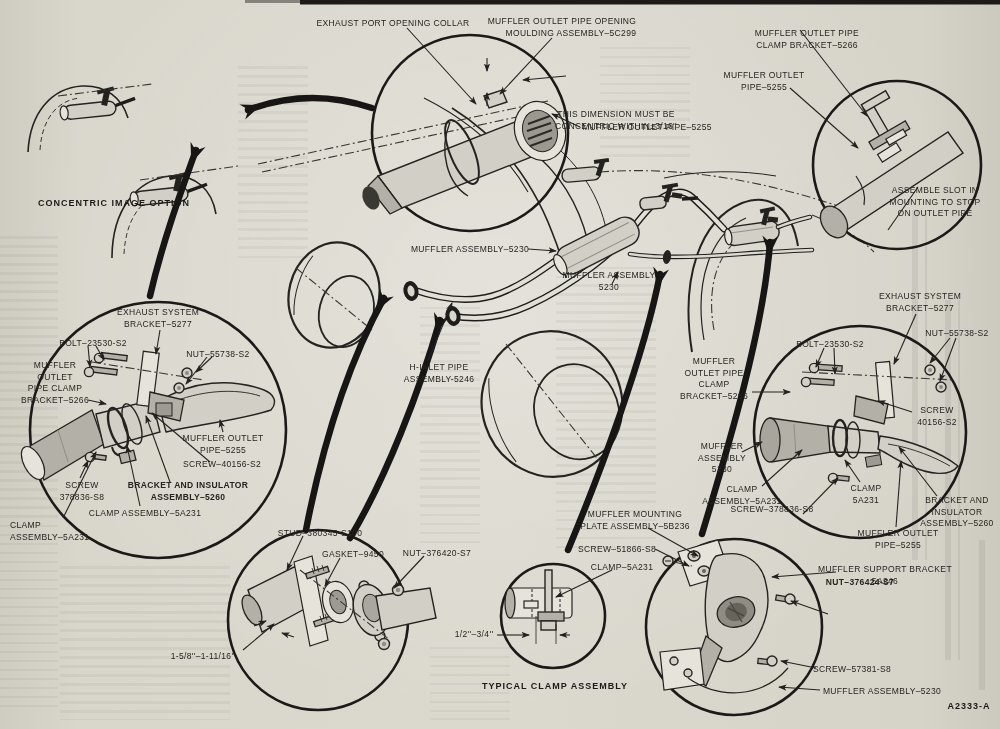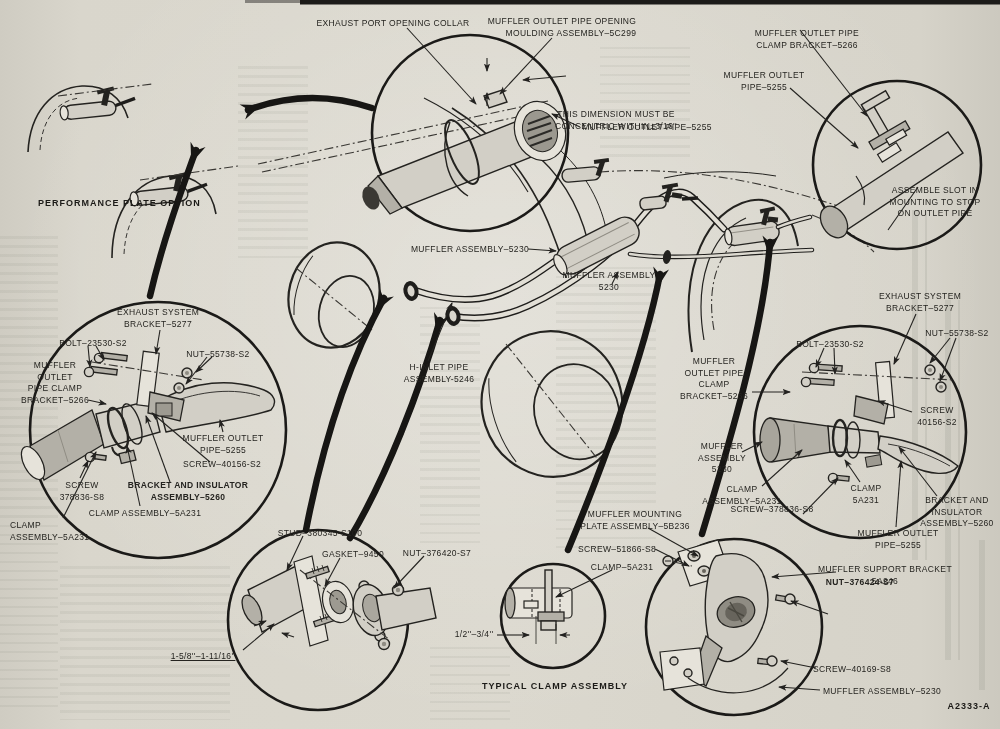--- a/index.html
+++ b/index.html
@@ -433,21 +433,21 @@
       <div class="lbl" style="left: 616px; top: 65px; margin-top: 44px;">THIS DIMENSION MUST BE
 CONCENTRIC WITHIN±3/16''</div>
       <div class="lbl" style="left: 647px; top: 122px;">MUFFLER OUTLET PIPE–5255</div>
       <div class="lbl" style="left: 782px; top: 28px; margin-left: 25px;">MUFFLER OUTLET PIPE
 CLAMP BRACKET–5266</div>
       <div class="lbl" style="left: 764px; top: 70px;">MUFFLER OUTLET
 PIPE–5255</div>
       <div class="lbl" style="left: 935px; top: 185px;">ASSEMBLE SLOT IN
 MOUNTING TO STOP
 ON OUTLET PIPE</div>
-      <div class="lbl bold left" style="left: 38px; top: 198px;">PERFORMANCE PLATE OPTION</div>
+      <div class="lbl bold left" style="left: 38px; top: 198px;">CONCENTRIC IMAGE OPTION</div>
       <div class="lbl" style="left: 470px; top: 244px;">MUFFLER ASSEMBLY–5230</div>
       <div class="lbl" style="left: 609px; top: 270px;">MUFFLER ASSEMBLY
 5230</div>
       <div class="lbl" style="left: 439px; top: 362px;">H-INLET PIPE
 ASSEMBLY-5246</div>
       <div class="lbl" style="left: 158px; top: 307px;">EXHAUST SYSTEM
 BRACKET–5277</div>
       <div class="lbl" style="left: 93px; top: 338px;">BOLT–23530-S2</div>
       <div class="lbl" style="left: 218px; top: 349px;">NUT–55738-S2</div>
       <div class="lbl" style="left: 55px; top: 360px;">MUFFLER
@@ -483,27 +483,27 @@
 5A231</div>
       <div class="lbl" style="left: 772px; top: 504px;">SCREW–378836-S8</div>
       <div class="lbl" style="left: 957px; top: 495px;">BRACKET AND
 INSULATOR
 ASSEMBLY–5260</div>
       <div class="lbl" style="left: 898px; top: 528px;">MUFFLER OUTLET
 PIPE–5255</div>
       <div class="lbl" style="left: 320px; top: 528px;">STUD–380345-S100</div>
       <div class="lbl" style="left: 353px; top: 549px;">GASKET–9450</div>
       <div class="lbl" style="left: 437px; top: 548px;">NUT–376420-S7</div>
-      <div class="lbl" style="left: 203px; top: 651px; text-decoration: underline;">1-5/8''–1-11/16''</div>
+      <div class="lbl" style="left: 203px; top: 651px;">1-5/8''–1-11/16''</div>
       <div class="lbl" style="left: 474px; top: 629px;">1/2''–3/4''</div>
       <div class="lbl bold" style="left: 555px; top: 681px;">TYPICAL CLAMP ASSEMBLY</div>
       <div class="lbl" style="left: 635px; top: 509px;">MUFFLER MOUNTING
 PLATE ASSEMBLY–5B236</div>
       <div class="lbl" style="left: 617px; top: 544px;">SCREW–51866-S8</div>
       <div class="lbl" style="left: 622px; top: 562px;">CLAMP–5A231</div>
       <div class="lbl" style="left: 885px; top: 564px;">MUFFLER SUPPORT BRACKET
 5A246</div>
       <div class="lbl" style="left: 860px; top: 577px; font-weight: bold;">NUT–376424-S7</div>
-      <div class="lbl" style="left: 852px; top: 664px;">SCREW–40169-S8</div>
+      <div class="lbl" style="left: 852px; top: 664px;">SCREW–57381-S8</div>
       <div class="lbl" style="left: 882px; top: 686px;">MUFFLER ASSEMBLY–5230</div>
       <div class="lbl bold" style="left: 969px; top: 701px;">A2333-A</div>
     </div>
 </div>
 
 </body></html>

